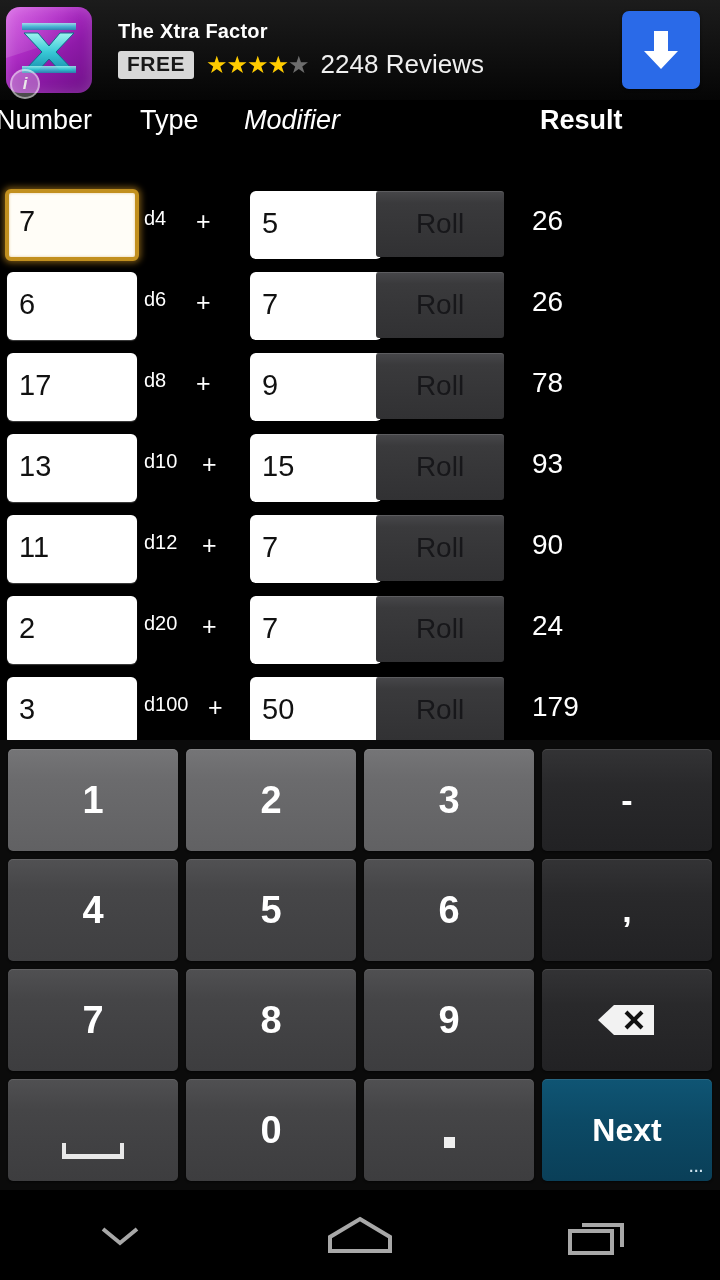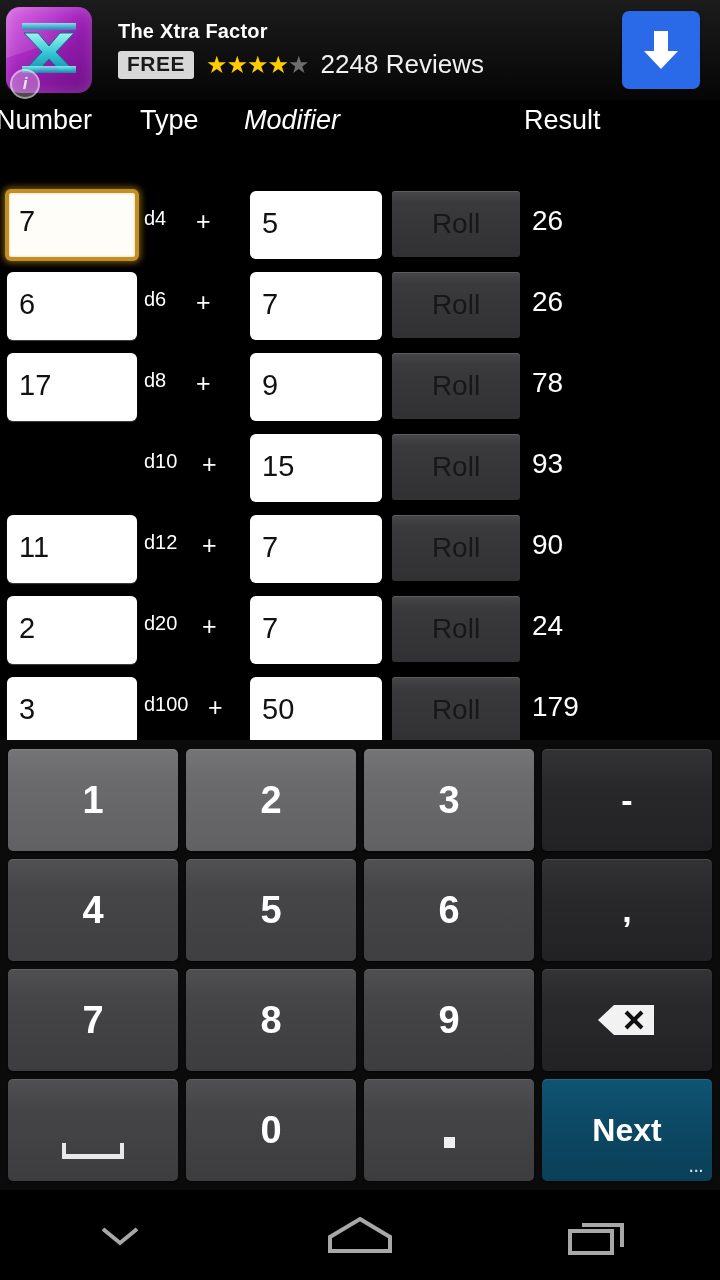--- a/index.html
+++ b/index.html
@@ -63,21 +63,21 @@
 
   
   .col-headers{
     position:absolute; left:0; top:100px; width:588px; height:48px;
     color:#fff; font-size:27px;
   }
   .col-headers span{ position:absolute; top:5px; white-space:nowrap; }
   .ch-number{ left:-4px; }
   .ch-type{ left:140px; }
   .ch-modifier{ left:244px;font-style:italic; }
-  .ch-result{ left:524px; }
+  .ch-result{ left:540px;font-weight:bold; }
 
   
   .rows{ position:absolute; left:0; top:185px; width:720px; }
   .dice-row{
     position:relative; height:81px; width:720px;
   }
   .num-field{
     position:absolute; left:7px; top:6px;
     width:130px; height:68px;
     background:#fff; border-radius:6px;
@@ -101,21 +101,21 @@
     color:#fff; font-size:25px;
   }
   .mod-field{
     position:absolute; left:250px; top:6px;
     width:132px; height:68px;
     background:#fff; border-radius:6px;
     color:#111; font-size:29px;
     padding:16px 0 0 12px;
   }
   .roll-btn{
-    position:absolute; left:392px; top:6px;
+    position:absolute; left:376px; top:6px;
     width:128px; height:66px;
     background:linear-gradient(180deg,#47474a 0%,#3a3a3c 18%,#313133 100%);
     border-radius:3px;
     color:#17171a; font-size:28px;
     display:flex; align-items:center; justify-content:center;
     box-shadow:inset 0 1px 0 rgba(255,255,255,.12);
   }
   .result-val{
     position:absolute; left:532px; top:20px;
     color:#fff; font-size:28px;
@@ -236,20 +236,21 @@
       </div>
       <div class="dice-row">
         <div class="num-field">17</div>
         <div class="dtype">d8</div>
         <div class="dplus">+</div>
         <div class="mod-field">9</div>
         <div class="roll-btn">Roll</div>
         <div class="result-val">78</div>
       </div>
       <div class="dice-row">
+        <div class="num-field">13</div>
         <div class="dtype">d10</div>
         <div class="dplus" style="left: 202px;">+</div>
         <div class="mod-field">15</div>
         <div class="roll-btn">Roll</div>
         <div class="result-val">93</div>
       </div>
       <div class="dice-row">
         <div class="num-field">11</div>
         <div class="dtype">d12</div>
         <div class="dplus" style="left: 202px;">+</div>

